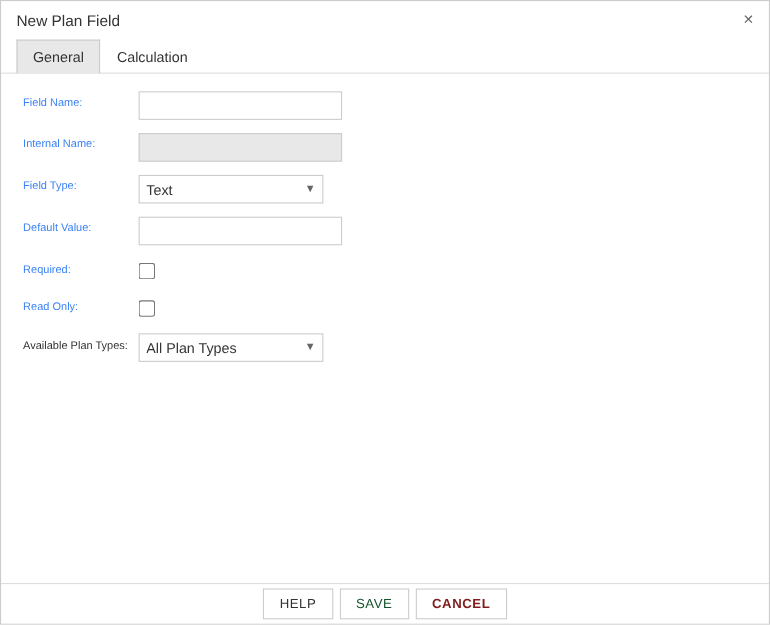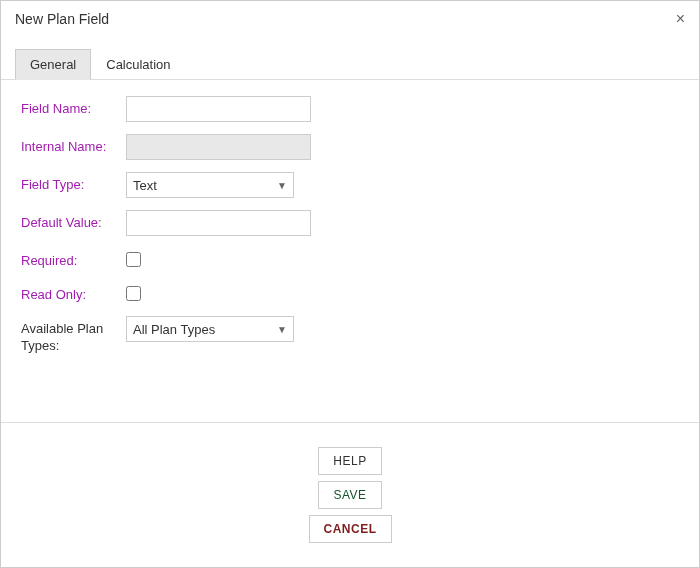--- a/index.html
+++ b/index.html
@@ -52,21 +52,21 @@
       background: none;
       border: none;
       line-height: 1;
       padding: 0;
     }
 
     .tabs {
       display: flex;
       border-bottom: 1px solid #ddd;
       padding: 0 14px;
-      margin-top: 14px;
+      margin-top: 1px;
     }
 
     .tab {
       padding: 7px 14px;
       cursor: pointer;
       border: 1px solid transparent;
       margin-bottom: -1px;
       font-size: 13px;
       color: #333;
     }
@@ -91,30 +91,30 @@
     .form-row {
       display: flex;
       align-items: flex-start;
       margin-bottom: 12px;
     }
 
     .form-label {
       width: 105px;
       min-width: 105px;
       padding-top: 5px;
-      color: #a21caf;
-      font-size: 13px;
+      color: #3b82f6;
+      font-size: 10px;
     }
 
     .form-label-multiline {
       width: 105px;
       min-width: 105px;
       padding-top: 5px;
       color: #333;
-      font-size: 13px;
+      font-size: 10px;
       line-height: 1.3;
     }
 
     .form-control {
       flex: 1;
       max-width: 185px;
     }
 
     input[type="text"] {
       width: 100%;
@@ -174,24 +174,23 @@
       width: 15px;
       height: 15px;
       margin-top: 4px;
       cursor: pointer;
     }
 
     .dialog-footer {
       display: flex;
       justify-content: center;
       align-items: center;
-      padding: 24px 14px;
+      padding: 4px 14px;
       border-top: 1px solid #ddd;
       gap: 6px;
-      flex-direction: column;
     }
 
     .btn {
       padding: 6px 14px;
       border: 1px solid #ccc;
       background: #fff;
       font-size: 12px;
       cursor: pointer;
       color: #333;
       font-weight: 500;

